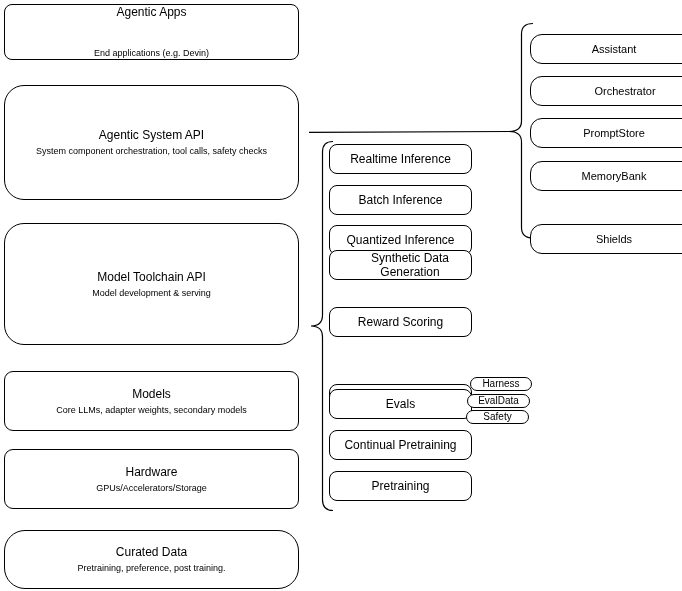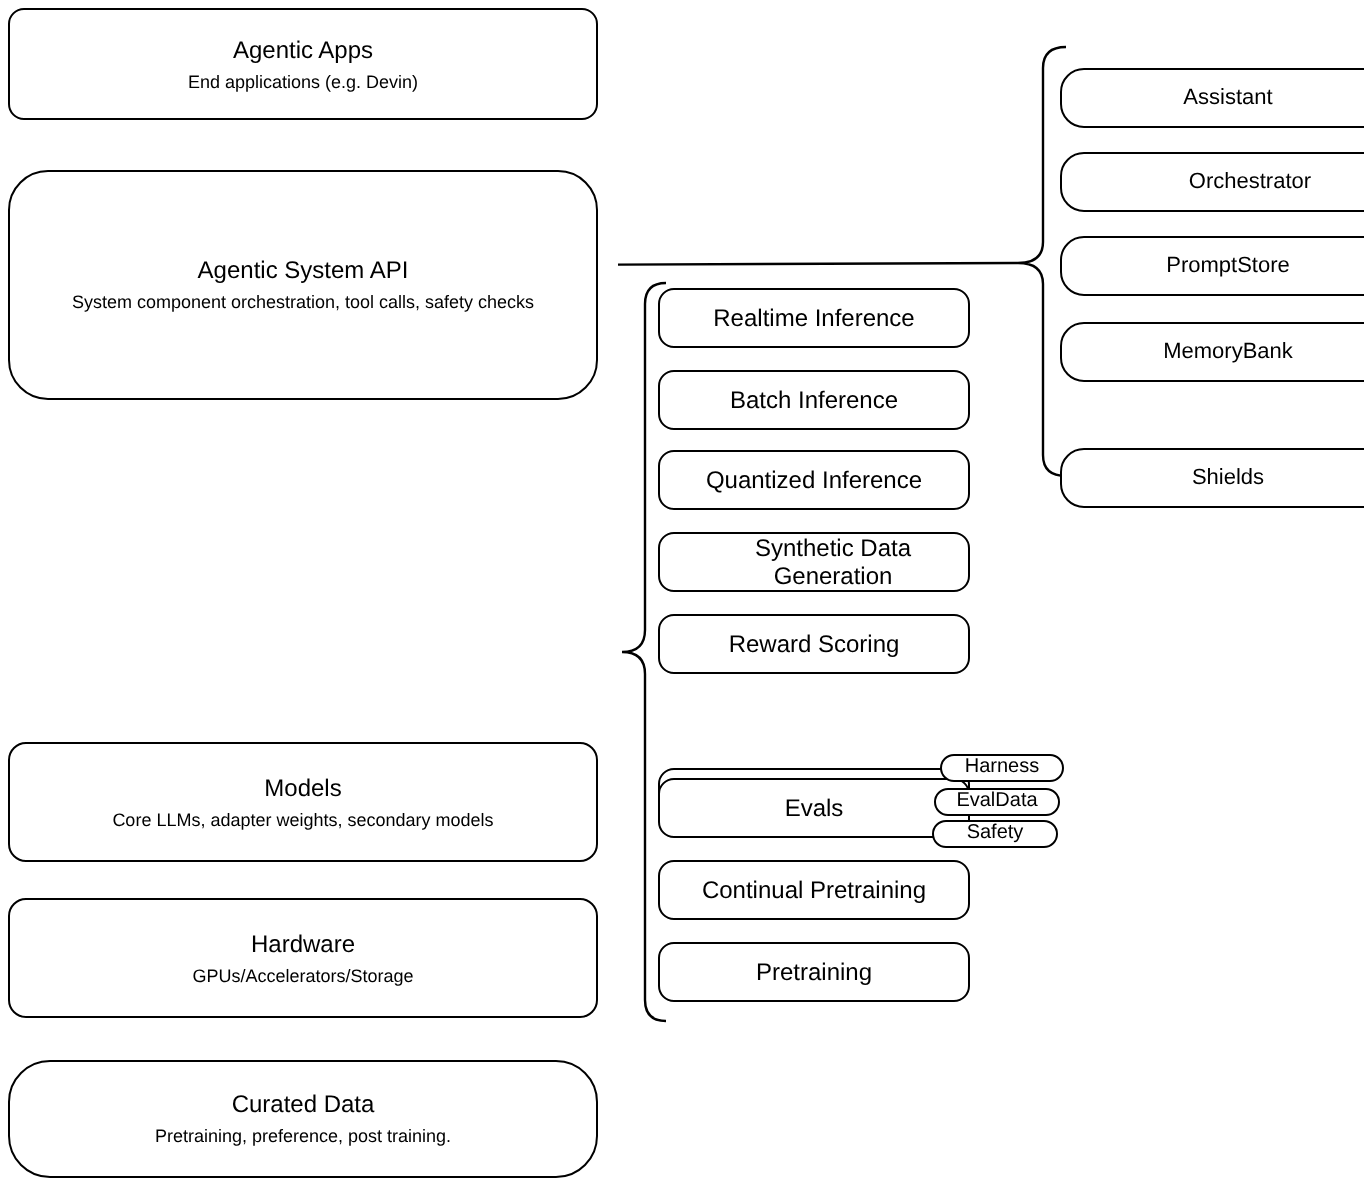--- a/index.html
+++ b/index.html
@@ -9,21 +9,21 @@
   }
   .overlay{position:absolute;left:0;top:0;z-index:0;}
   .node{
     position:absolute;box-sizing:border-box;background:#fff;border:1px solid #000;
     display:flex;flex-direction:column;align-items:center;justify-content:center;
     text-align:center;z-index:1;
   }
   .lbox{left:4px;width:295px;}
   .lbox .t{font-size:12px;line-height:15px;}
   .lbox .s{font-size:9px;line-height:11px;margin-top:3px;}
-  .mbox{left:329px;width:156px;height:30px;border-radius:8px;font-size:12px;}
+  .mbox{left:329px;width:143px;height:30px;border-radius:8px;font-size:12px;}
   .rbox{left:530px;width:168px;height:30px;border-radius:12px;font-size:11px;}
   .pill{
     position:absolute;box-sizing:border-box;background:#fff;border:1px solid #000;
     border-radius:8px;display:flex;justify-content:center;
     font-size:10px;z-index:2;
   }
 </style>
 </head>
 <body>
 
@@ -33,27 +33,31 @@
 
     <line x1="309" y1="132.3" x2="509" y2="131.5" stroke="#000" stroke-width="1.2"></line>
 
     <path d="M 333 141.5 Q 322.5 141.5 322.5 152 L 322.5 315 Q 322.5 326 311 326
              Q 322.5 326 322.5 337 L 322.5 500 Q 322.5 510.5 333 510.5" fill="none" stroke="#000" stroke-width="1.2"></path>
 
     <path d="M 533 23.5 Q 521.5 23.5 521.5 34 L 521.5 121 Q 521.5 131.5 509 131.5
              Q 521.5 131.5 521.5 142 L 521.5 227.5 Q 521.5 238 533 238" fill="none" stroke="#000" stroke-width="1.2"></path>
   </svg>
 
-  <div class="node lbox" style="top:4px;height:56px;border-radius:8px;">
+  <div class="node lbox" style="top:4px;height:56px;border-radius:8px;justify-content:space-between;">
     <div class="t">Agentic Apps</div>
     <div class="s">End applications (e.g. Devin)</div>
   </div>
   <div class="node lbox" style="top:85px;height:115px;border-radius:20px;">
     <div class="t">Agentic System API</div>
     <div class="s">System component orchestration, tool calls, safety checks</div>
+  </div>
+  <div class="node lbox" style="top:223px;height:122px;border-radius:20px;">
+    <div class="t">Model Toolchain API</div>
+    <div class="s">Model development &amp; serving</div>
   </div>
   <div class="node lbox" style="top:371px;height:60px;border-radius:9px;">
     <div class="t">Models</div>
     <div class="s">Core LLMs, adapter weights, secondary models</div>
   </div>
   <div class="node lbox" style="top:449px;height:60px;border-radius:9px;">
     <div class="t">Hardware</div>
     <div class="s">GPUs/Accelerators/Storage</div>
   </div>
   <div class="node lbox" style="top:530px;height:59px;border-radius:21px;">
@@ -63,21 +67,21 @@
 
   <div class="node mbox" style="top:144px;">
     <span>Realtime Inference</span>
   </div>
   <div class="node mbox" style="top:185px;">
     <span>Batch Inference</span>
   </div>
   <div class="node mbox" style="top:225px;">
     <span>Quantized Inference</span>
   </div>
-  <div class="node mbox" style="top:266px;padding-left:19px;">
+  <div class="node mbox" style="top:250px;padding-left:19px;">
     <span>Synthetic Data Generation</span>
   </div>
   <div class="node mbox" style="top:307px;">
     <span>Reward Scoring</span>
   </div>
   <div class="node mbox" style="top:368px;margin-top:16px;">
     <span>Post Training</span>
   </div>
   <div class="node mbox" style="top:389px;">
     <span>Evals</span>

